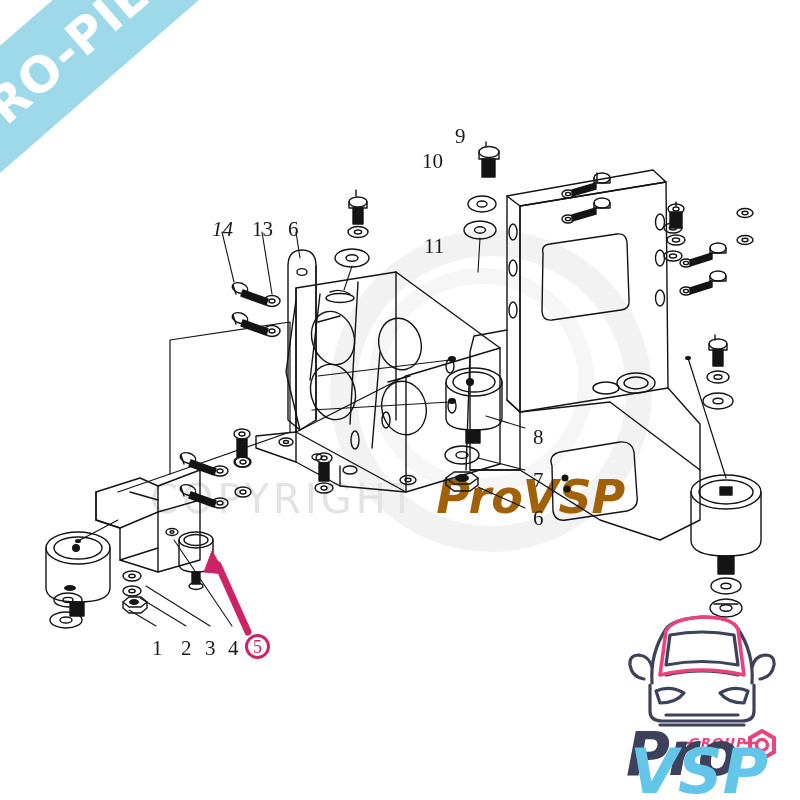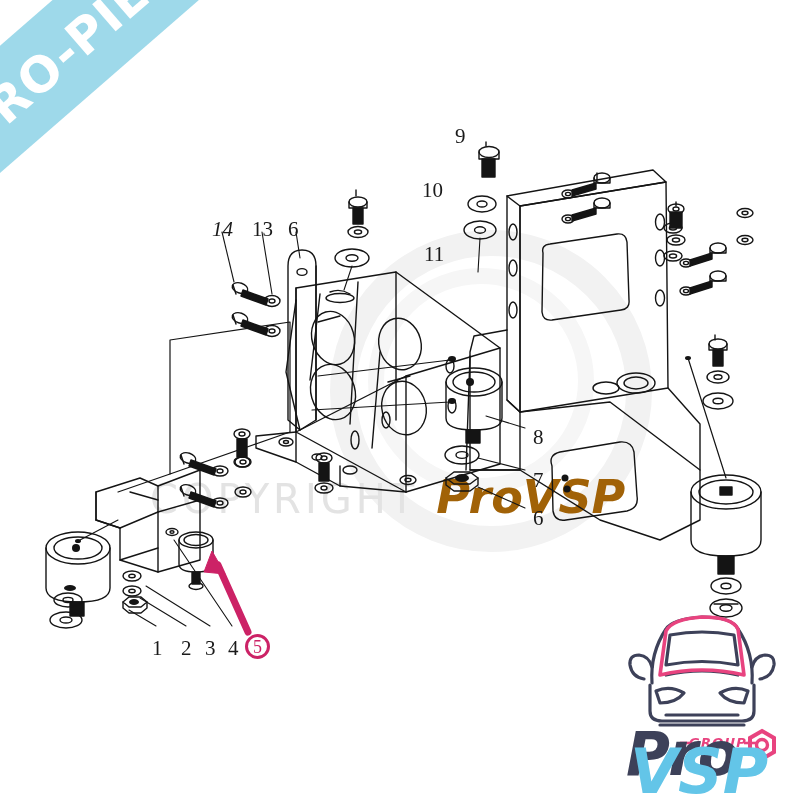--- a/index.html
+++ b/index.html
@@ -425,22 +425,22 @@
   <div class="wm-copy">
     <span class="wm-copy-text">COPYRIGHT</span>
     <span class="wm-copy-brand">ProVSP</span>
   </div>
 
   <div id="callout-layer">
       <div class="callout" style="left: 212px; top: 219px; font-style: italic;">14</div>
       <div class="callout" style="left: 252px; top: 219px;">13</div>
       <div class="callout" style="left: 288px; top: 219px;">6</div>
       <div class="callout" style="left: 455px; top: 126px;">9</div>
-      <div class="callout" style="left: 422px; top: 180px; text-align: right;">10</div>
-      <div class="callout" style="left: 424px; top: 244px;">11</div>
+      <div class="callout" style="left: 422px; top: 151px; text-align: right;">10</div>
+      <div class="callout" style="left: 424px; top: 236px;">11</div>
       <div class="callout" style="left: 533px; top: 427px;">8</div>
       <div class="callout" style="left: 533px; top: 470px;">7</div>
       <div class="callout" style="left: 533px; top: 508px;">6</div>
       <div class="callout" style="left: 152px; top: 638px;">1</div>
       <div class="callout" style="left: 181px; top: 638px;">2</div>
       <div class="callout" style="left: 205px; top: 638px;">3</div>
       <div class="callout" style="left: 228px; top: 638px;">4</div>
       <div class="callout hl" style="left: 245px; top: 634px;">5</div>
     </div>
 

